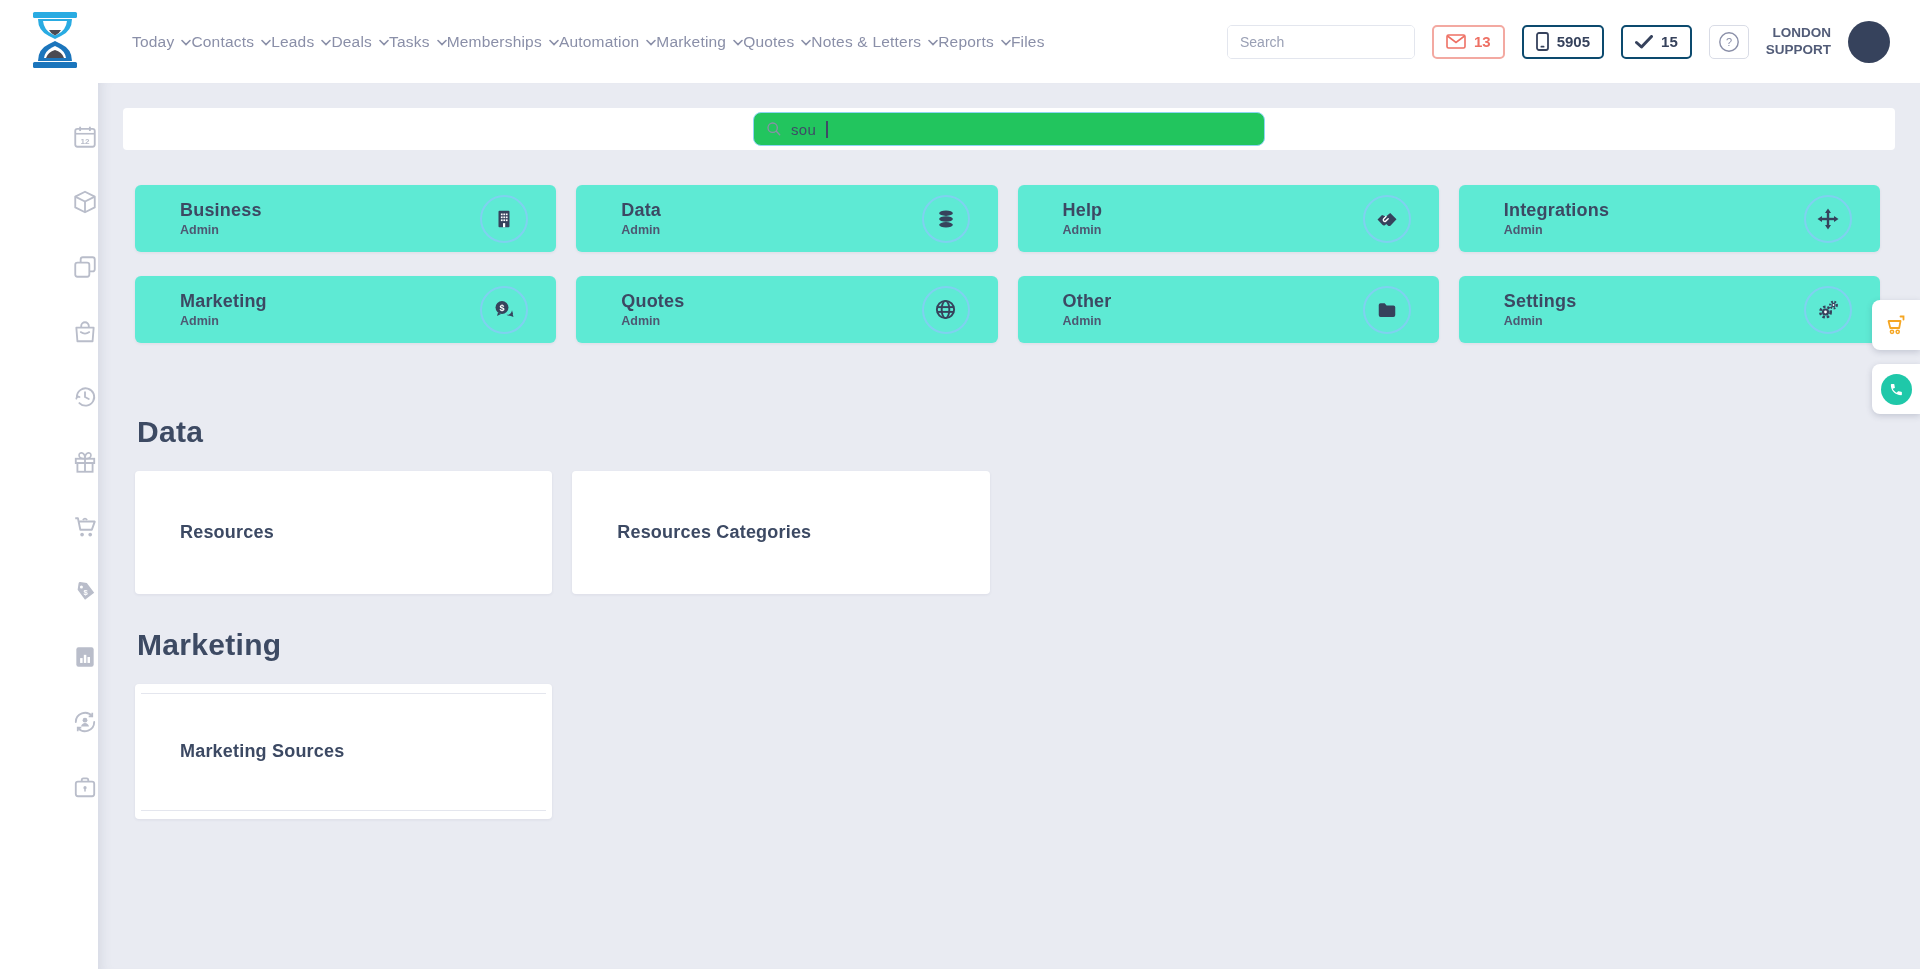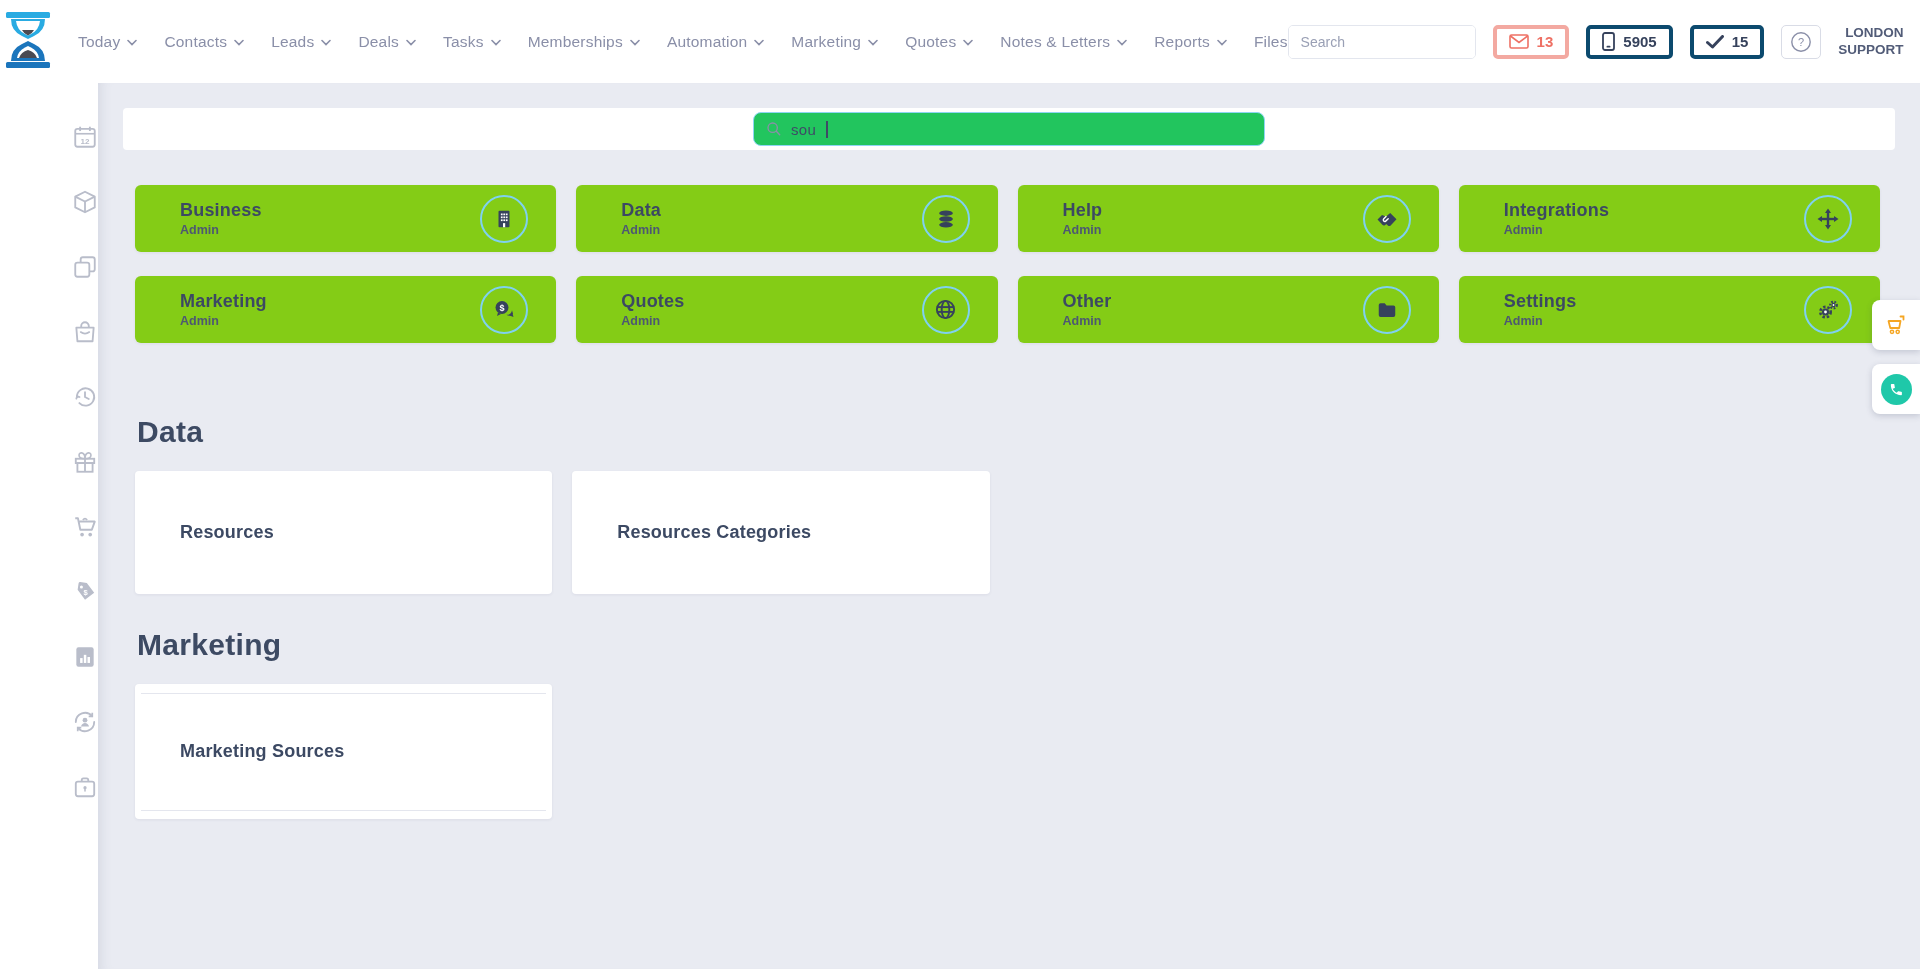--- a/index.html
+++ b/index.html
@@ -1,47 +1,47 @@
 <!DOCTYPE html>
 <html><head>
 <meta charset="utf-8">
 <style>
   * { margin:0; padding:0; box-sizing:border-box; }
   html,body { width:1920px; height:969px; font-family:"Liberation Sans", sans-serif; background:#fff; overflow:hidden; }
 
   
   .header { position:fixed; top:0; left:0; width:1920px; height:83px; background:#fff; display:flex; align-items:center; z-index:50; }
   .logo { width:110px; display:flex; justify-content:center; align-items:center; }
-  .nav { display:flex; align-items:center; gap:27px; margin-left:22px; }
+  .nav { display:flex; align-items:center; margin-left:22px; }
   .nav-item { display:flex; align-items:center; gap:7px; color:#8a8fa8; font-size:15.5px; font-weight:500; letter-spacing:.2px; cursor:pointer; white-space:nowrap; }
   .nav-item svg { margin-top:2px; }
   .header-right { margin-left:auto; display:flex; align-items:center; gap:17px; padding-right:30px; }
   .hdr-search { display:flex; align-items:stretch; border:1px solid #e3e6ee; border-radius:5px; overflow:hidden; height:34px; width:188px; background:#fff; }
   .hdr-search input { border:none; outline:none; flex:1; padding:0 12px; font-size:14px; color:#3f4b66; font-family:"Liberation Sans",sans-serif; }
   .hdr-search input::placeholder { color:#9aa0b5; }
-  .badge { height:34px; border:4px solid #0c4a6e; border-radius:5px; background:#fff; display:flex; align-items:center; gap:8px; padding:0 12px; font-size:15px; font-weight:bold; color:#36425c; cursor:pointer; }
+  .badge { height:34px; border:2px solid #0c4a6e; border-radius:5px; background:#fff; display:flex; align-items:center; gap:8px; padding:0 12px; font-size:15px; font-weight:bold; color:#36425c; cursor:pointer; }
   .badge.salmon { border-color:#f3a9a1; color:#ee7064; }
   .help-btn { height:34px; width:40px; border:1px solid #d9dce6; border-radius:5px; background:#fff; display:flex; align-items:center; justify-content:center; cursor:pointer; }
   .user-name { font-size:13.5px; font-weight:bold; color:#525c78; line-height:1.25; text-align:right; }
   .avatar { width:42px; height:42px; border-radius:50%; background:#36425c; display:flex; align-items:center; justify-content:center; cursor:pointer; }
 
   
   .sidebar { position:fixed; top:83px; left:0; width:98px; height:886px; background:#fff; display:flex; flex-direction:column; align-items:flex-end; padding-top:40px; gap:37px; z-index:10; }
   .side-icon { color:#b9bdca; cursor:pointer; height:28px; display:flex; align-items:center; justify-content:center; }
 
   
   .content { position:fixed; top:83px; left:98px; width:1822px; height:886px; background:#e9ebf2; overflow:hidden; box-shadow:inset 12px 0 14px -12px rgba(80,90,120,.18); }
   .search-strip { margin:25px 25px 0 25px; background:#fff; border-radius:4px; height:42px; display:flex; align-items:center; justify-content:center; }
   .admin-search { width:512px; height:34px; border:1.5px solid #8ed5f4; border-radius:8px; background:#22c55e; display:flex; align-items:center; padding:0 12px; gap:9px; cursor:text; }
   .admin-search .q { font-size:15px; color:#3f4b66; letter-spacing:.3px; }
   .caret { display:inline-block; width:1.5px; height:17px; background:#3f4b66; margin-left:1px; vertical-align:middle; animation:blink 1.1s step-end infinite; }
   @keyframes blink { 50% { opacity:0; } }
 
   .cards-grid { display:grid; grid-template-columns:repeat(4, 1fr); gap:24px 20px; padding:0 40px 0 37px; margin-top:35px; }
-  .admin-card { background:#84cc16; border-radius:6px; height:67px; box-shadow:0 1px 3px rgba(60,70,100,.08); display:flex; align-items:center; padding:0 28px 0 45px; cursor:pointer; }
+  .admin-card { background:#5eead4; border-radius:6px; height:67px; box-shadow:0 1px 3px rgba(60,70,100,.08); display:flex; align-items:center; padding:0 28px 0 45px; cursor:pointer; }
   .admin-card .txt { display:flex; flex-direction:column; gap:2px; }
   .admin-card .title { font-size:18px; font-weight:bold; color:#3c4963; letter-spacing:.2px; }
   .admin-card .sub { font-size:12.5px; font-weight:bold; color:#4d5872; }
   .icon-circle { margin-left:auto; width:48px; height:48px; border-radius:50%; border:2px solid #7fd1f0; display:flex; align-items:center; justify-content:center; color:#36425c; flex:0 0 auto; }
 
   .section-title { font-size:30px; font-weight:bold; color:#3d4a63; letter-spacing:.3px; padding:0 40px 0 39px; }
   .section-data .section-title { margin-top:72px; }
   .section-marketing .section-title { margin-top:34px; }
   .section-grid { display:grid; grid-template-columns:repeat(4, 1fr); gap:20px; padding:0 56px 0 37px; margin-top:22px; }
   .link-card { background:#fff; border-radius:4px; height:123px; box-shadow:0 1px 3px rgba(60,70,100,.08); display:flex; align-items:center; padding:0 20px 0 45px; cursor:pointer; }

